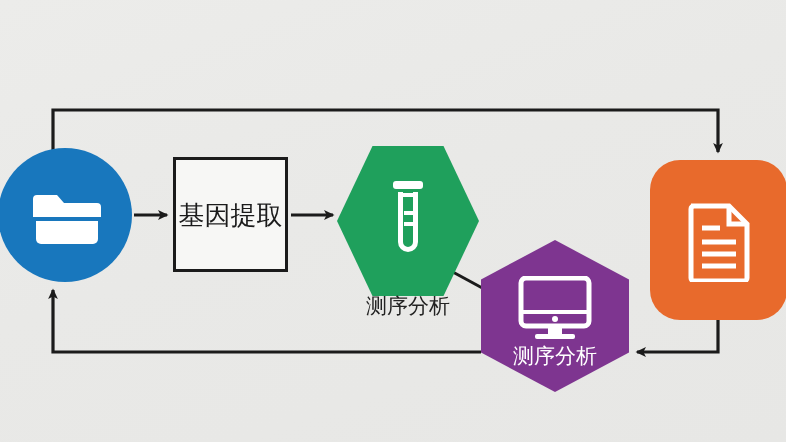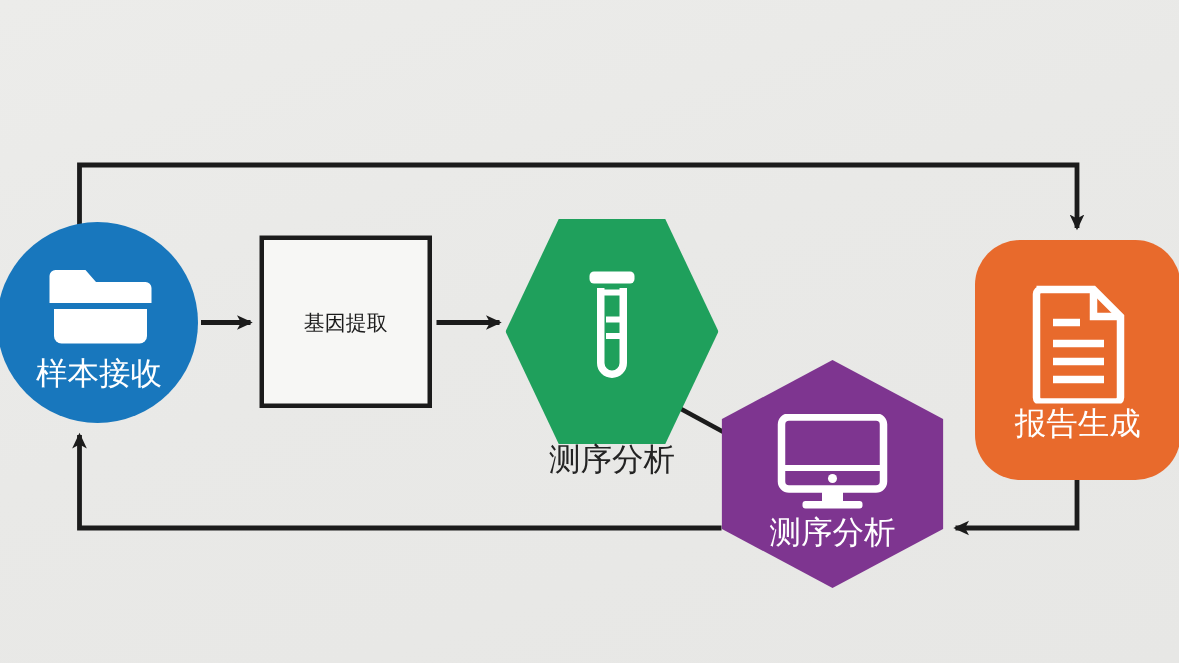--- a/index.html
+++ b/index.html
@@ -82,21 +82,21 @@
     left: 173px;
     top: 157px;
     width: 115px;
     height: 115px;
     background: #f7f7f5;
     border: 3px solid #1b1b1b;
     z-index: 4;
   }
   #node-extract .caption {
     color: #1b1b1b;
-    font-size: 14px;
+    font-size: 26px;
   }
 
   
   #node-seq-green {
     left: 337px;
     top: 146px;
     width: 142px;
     height: 150px;
     background: #1fa05c;
     clip-path: polygon(25% 0%, 75% 0%, 100% 50%, 75% 100%, 25% 100%, 0% 50%);
@@ -188,21 +188,20 @@
   </svg>
 
   <div class="node" id="node-sample">
     <span class="glyph">
       <svg width="74" height="56" viewBox="0 0 74 56">
         <path d="M3,8 a4,4 0 0 1 4,-4 h20 l7,8 h33 a4,4 0 0 1 4,4 v4 H3 Z" fill="#ffffff"></path>
         <path d="M3,20 h68 v6 H3 Z" fill="#ffffff"></path>
         <path d="M6,30 h62 v18 a5,5 0 0 1 -5,5 H11 a5,5 0 0 1 -5,-5 Z" fill="#ffffff"></path>
       </svg>
     </span>
-    <span class="caption">样本接收</span>
   </div>
 
   <div class="node" id="node-extract">
     <span class="caption">基因提取</span>
   </div>
 
   <div class="node" id="node-seq-green">
     <span class="glyph">
       <svg width="56" height="86" viewBox="0 0 56 86">
         <rect x="13" y="2" width="30" height="8" rx="3" fill="#ffffff"></rect>
@@ -232,16 +231,15 @@
     <span class="glyph">
       <svg width="66" height="80" viewBox="0 0 66 80">
         <path d="M5,4 h38 l18,18 v54 a3,3 0 0 1 -3,3 H8 a3,3 0 0 1 -3,-3 V7 a3,3 0 0 1 3,-3 Z" fill="none" stroke="#ffffff" stroke-width="5"></path>
         <path d="M43,4 v18 h18" fill="none" stroke="#ffffff" stroke-width="5"></path>
         <line x1="16" y1="26" x2="34" y2="26" stroke="#ffffff" stroke-width="5"></line>
         <line x1="16" y1="40" x2="50" y2="40" stroke="#ffffff" stroke-width="5"></line>
         <line x1="16" y1="52" x2="50" y2="52" stroke="#ffffff" stroke-width="5"></line>
         <line x1="16" y1="64" x2="50" y2="64" stroke="#ffffff" stroke-width="5"></line>
       </svg>
     </span>
-    <span class="caption">报告生成</span>
   </div>
 
 </div>
 
 </body></html>

